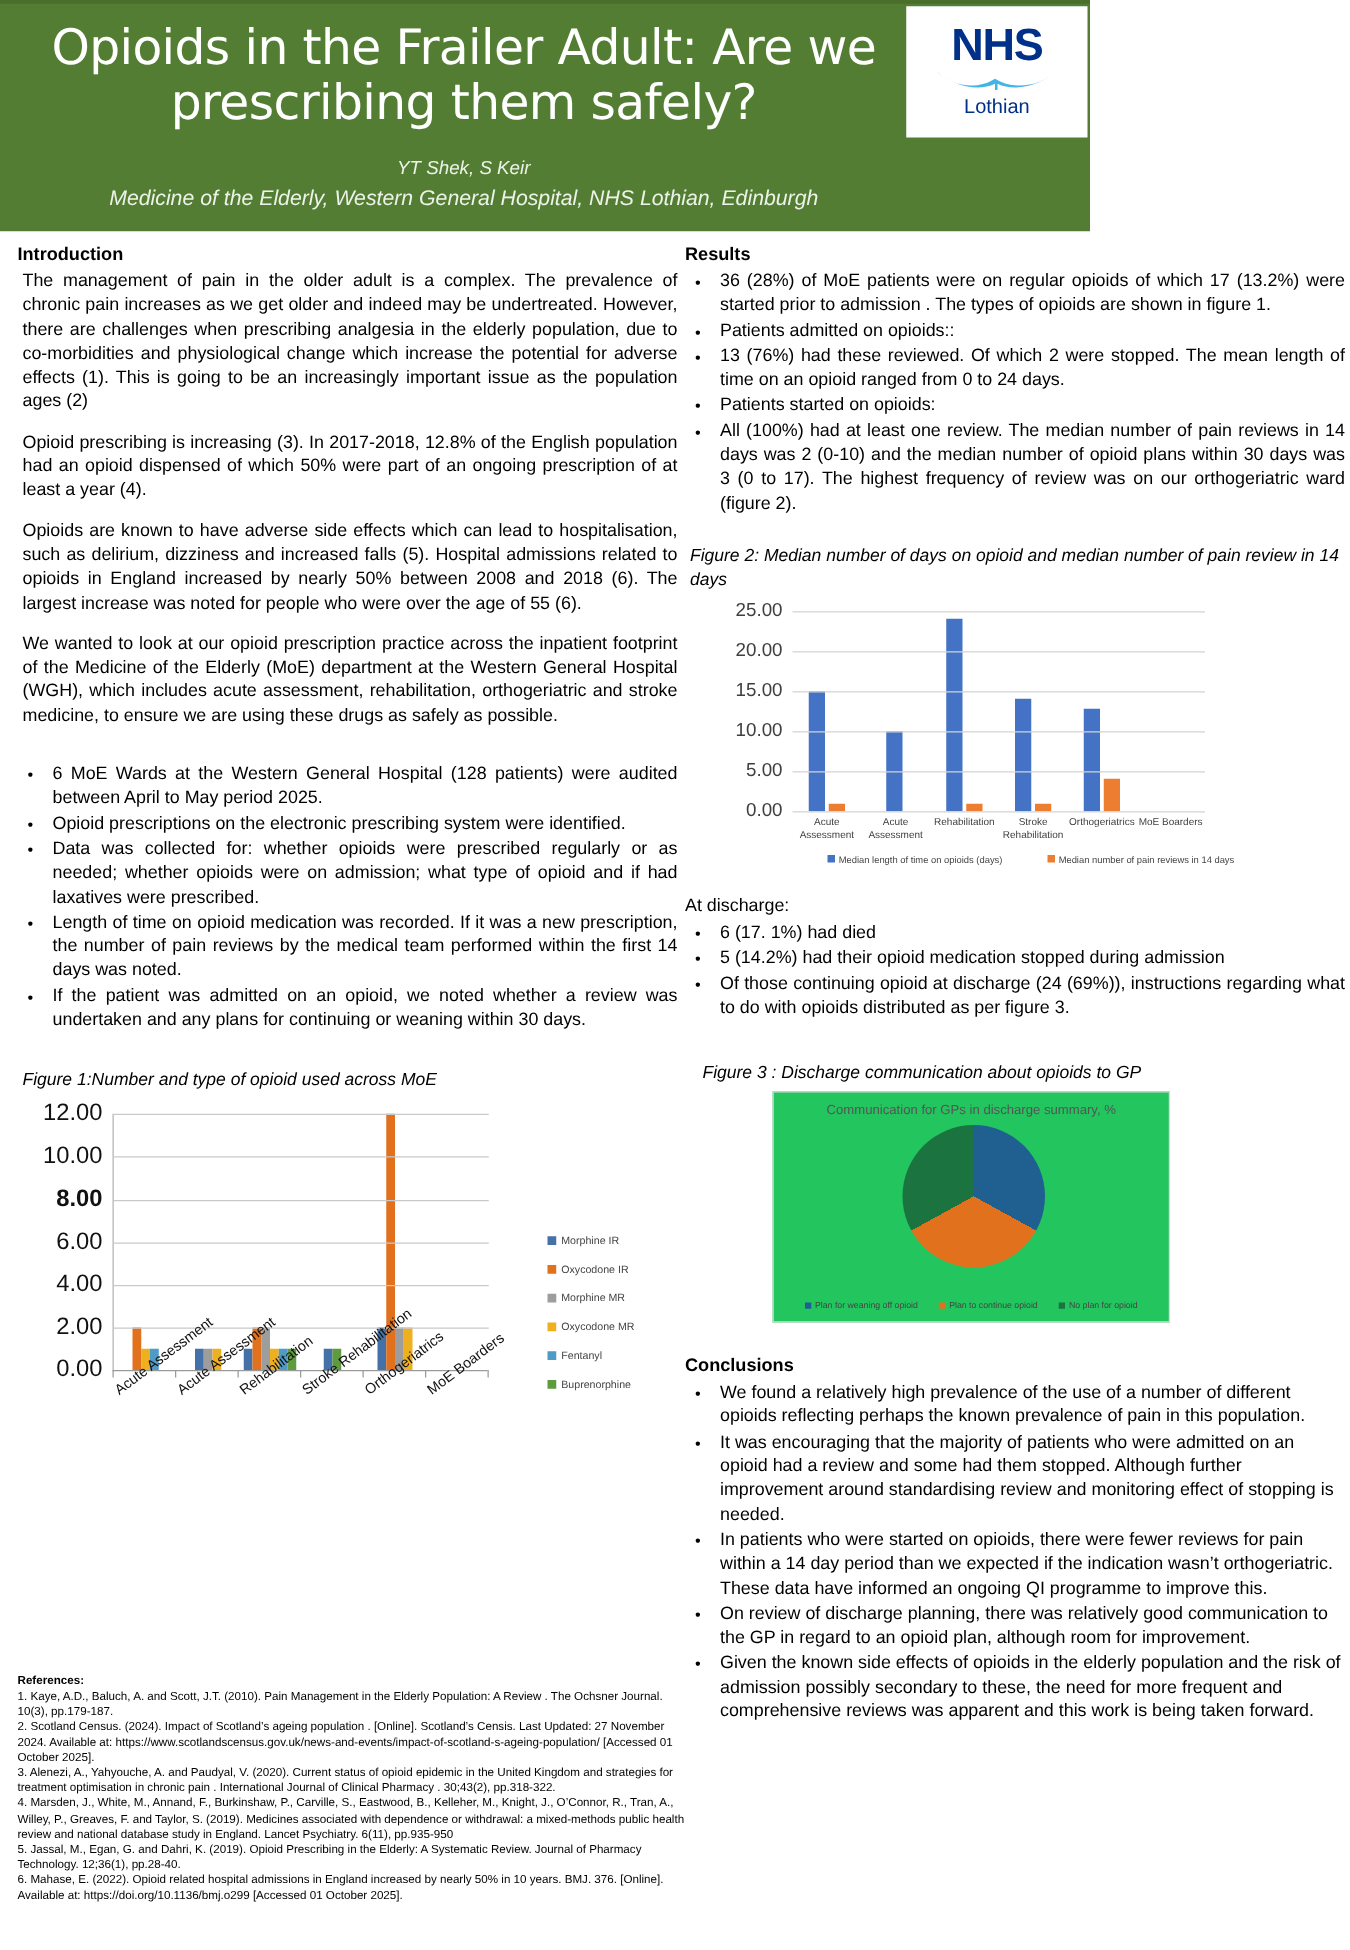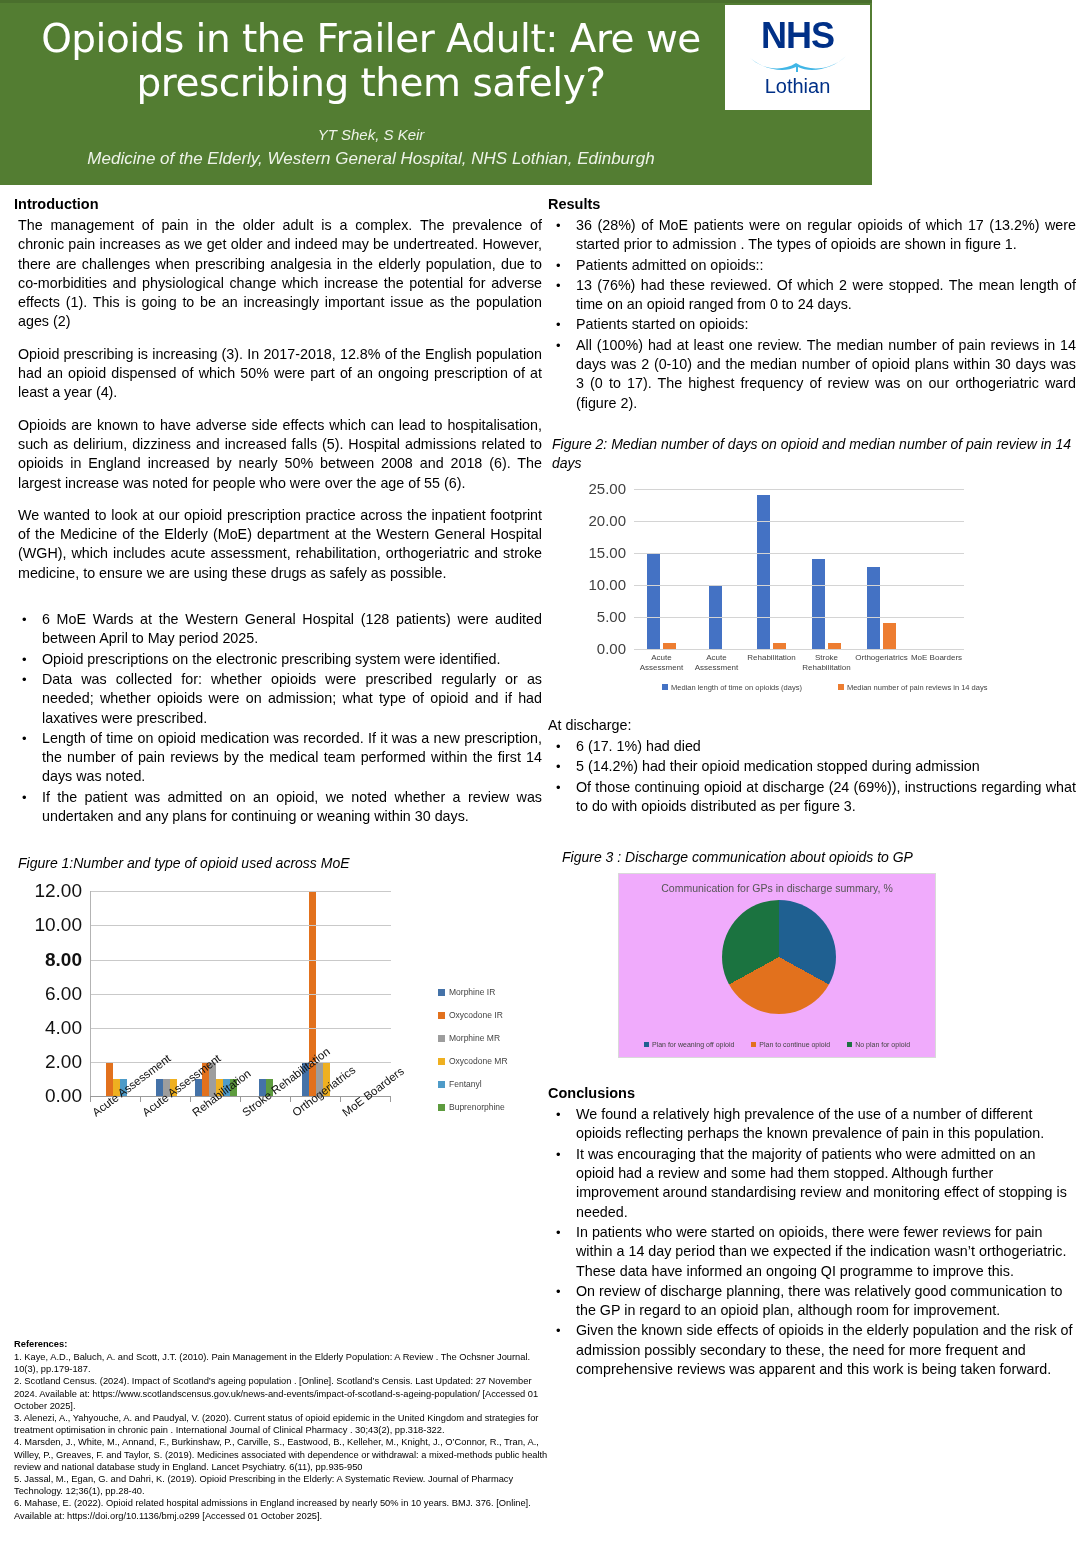--- a/index.html
+++ b/index.html
@@ -44,21 +44,21 @@
   .nhs-logo{
     position:absolute;right:2px;top:2px;
     width:145px;height:105px;background:#ffffff;
     display:flex;flex-direction:column;align-items:center;justify-content:center;
   }
   .nhs-word{
     color:#003087;font-weight:bold;font-size:36px;line-height:34px;
     font-family:"Liberation Sans", sans-serif;letter-spacing:-1px;
   }
   .nhs-swoosh{width:104px;height:20px;display:block;margin-top:1px;}
-  .nhs-lothian{color:#003087;font-size:20px;line-height:22px;margin-top:1px;}
+  .nhs-lothian{color:#003087;font-size:16px;line-height:22px;margin-top:1px;}
 
   
   .col{position:absolute;top:195px;}
   .col-left{left:14px;width:528px;}
   .col-right{left:548px;width:528px;}
 
   h2.sec{
     font-size:14.5px;font-weight:bold;margin:0 0 3px 0;line-height:18px;
   }
   p.body{
@@ -120,21 +120,21 @@
     flex:1;text-align:center;font-size:8px;line-height:10px;color:#3f3f3f;padding:0 1px;
   }
   .c2-legend{position:absolute;left:60px;top:206px;display:flex;gap:36px;padding-left:48px;}
   .c2-legend-item{display:flex;align-items:center;}
   .c2-swatch{width:6px;height:6px;margin-right:3px;flex:none;}
   .c2-legend-text{font-size:7.5px;color:#444;white-space:nowrap;}
 
   
   .chart3{
     position:relative;width:318px;height:185px;margin-left:70px;margin-top:6px;
-    border:1px solid #d9d9d9;background:#f0abfc;box-sizing:border-box;
+    border:1px solid #d9d9d9;background:#22c55e;box-sizing:border-box;
   }
   .c3-title{
     position:absolute;top:8px;left:0;width:100%;text-align:center;
     font-size:10.5px;color:#555;
   }
   .c3-pie{position:absolute;left:103px;top:26px;width:114px;height:114px;border-radius:50%;}
   .c3-legend{position:absolute;bottom:9px;left:0;width:100%;display:flex;justify-content:center;gap:17px;}
   .c3-legend-item{display:flex;align-items:center;}
   .c3-swatch{width:5px;height:5px;margin-right:3px;flex:none;}
   .c3-legend-text{font-size:7px;color:#444;white-space:nowrap;}

